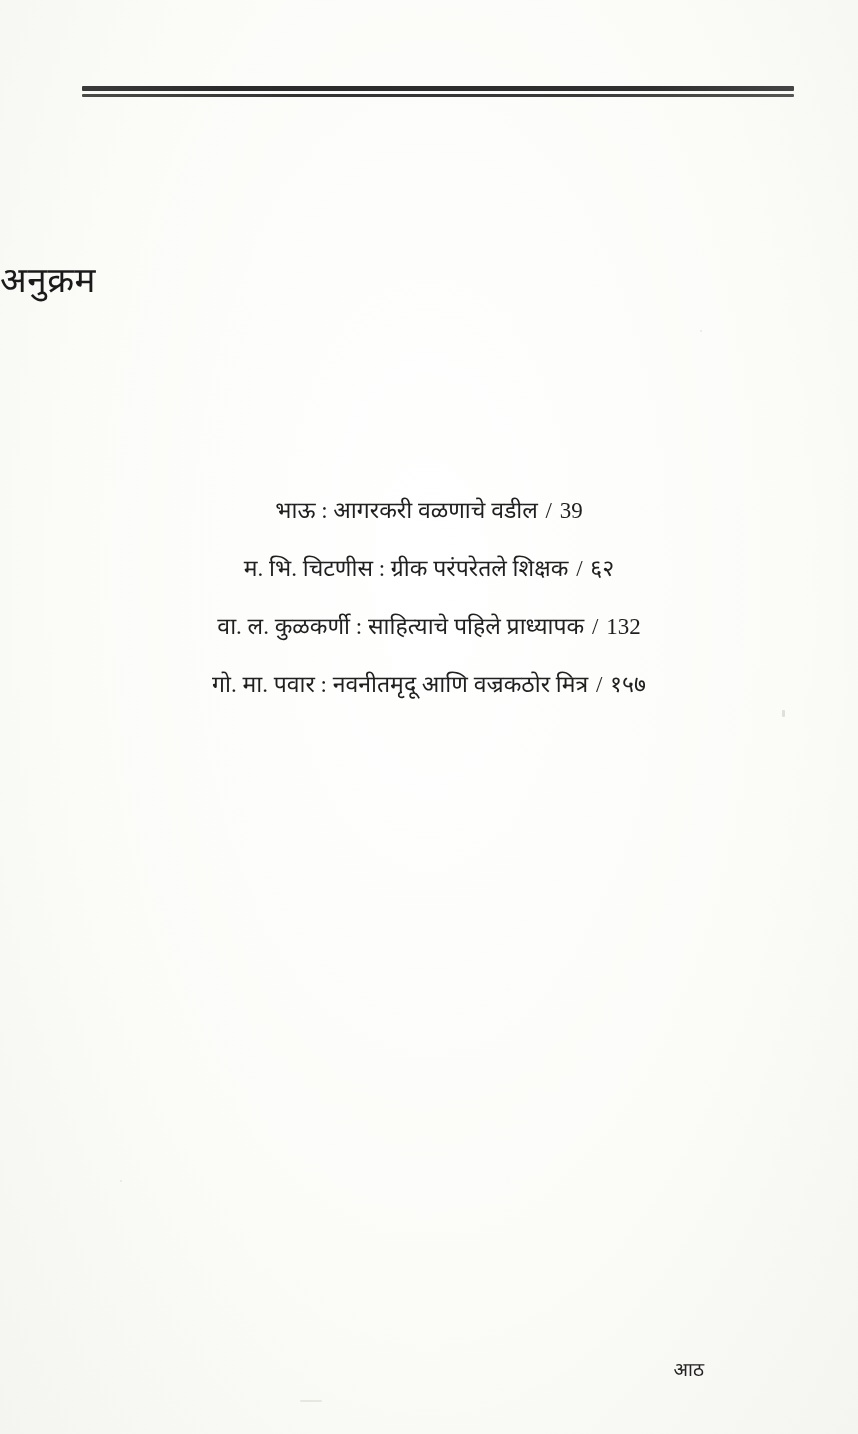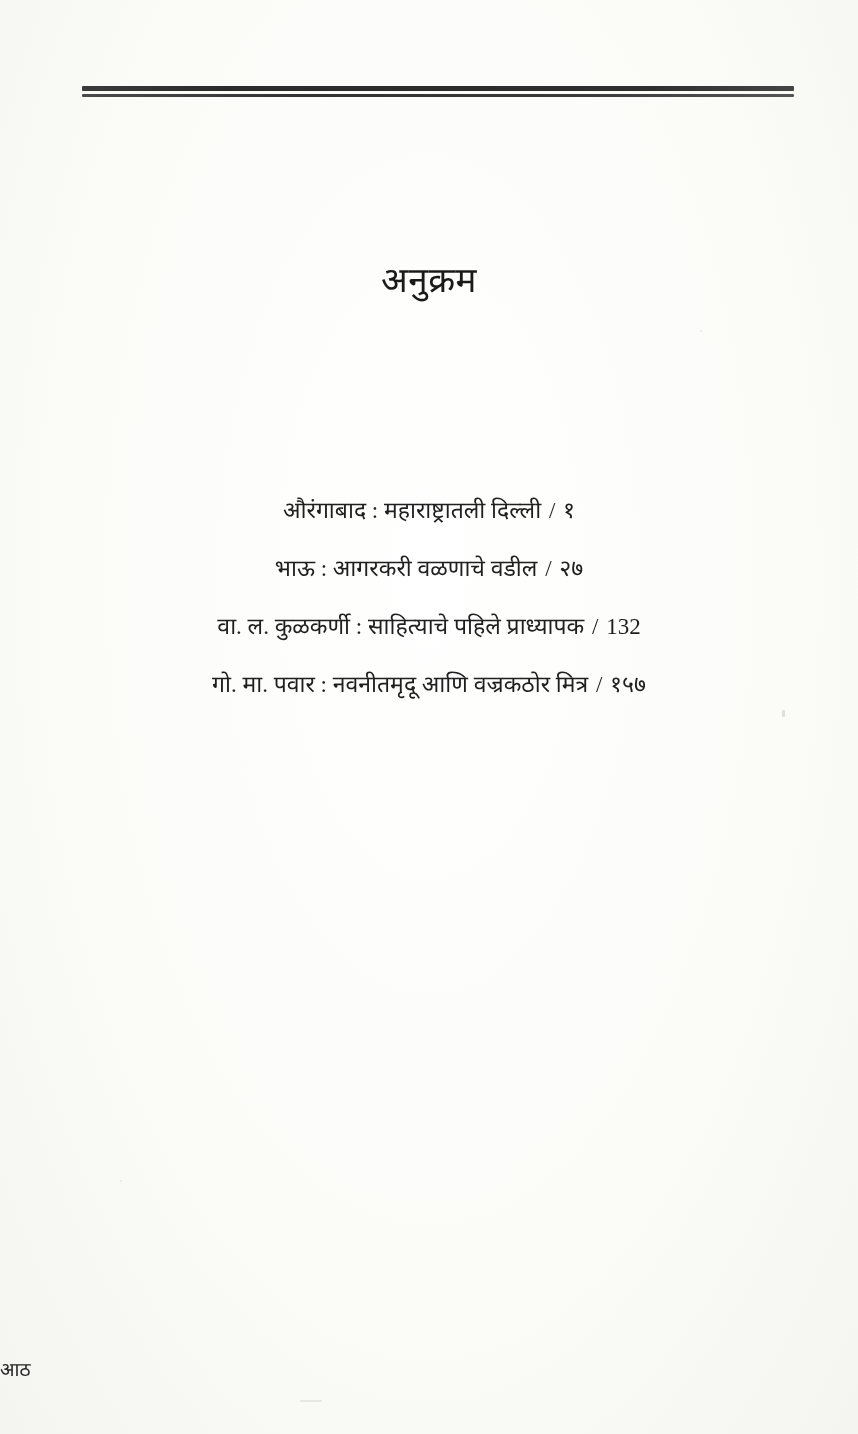--- a/index.html
+++ b/index.html
@@ -39,21 +39,20 @@
     height: 3px;
     background: linear-gradient(to right, #4a4a4a, #333 30%, #3a3a3a 70%, #555);
     border-radius: 1px;
   }
 
   .title {
     position: absolute;
     top: 255px;
     left: 0;
     width: 858px;
-    text-align: center;
     font-size: 35px;
     letter-spacing: 0.5px;
     color: #1a1a1a;
     font-family: "Liberation Serif", serif;
   }
 
   .toc {
     position: absolute;
     top: 495px;
     left: 0;
@@ -70,21 +69,21 @@
   }
   .toc-entry .sep {
     padding: 0 2px;
   }
 
   .folio {
     position: absolute;
     left: 0;
     bottom: 52px;
     width: 704px;
-    text-align: left;
+    text-align: right;
     font-size: 19px;
     color: #222;
     font-family: Liberation Serif, serif;
   }
 
   
   .speck {
     position: absolute;
     background: #d9d9d2;
     border-radius: 50%;
@@ -102,28 +101,28 @@
 
   <div class="rule-group">
     <div class="rule-thick"></div>
     <div class="rule-thin"></div>
   </div>
 
   <div class="title">अनुक्रम</div>
 
   <div class="toc">
     <div class="toc-entry">
-      <span>औरंगाबाद : महाराष्ट्रातली दिल्ली</span>
+      <span>भाऊ : आगरकरी वळणाचे वडील</span>
       <span class="sep">/</span>
-      <span>१</span>
+      <span>39</span>
     </div>
     <div class="toc-entry">
-      <span>भाऊ : आगरकरी वळणाचे वडील</span>
+      <span>म. भि. चिटणीस : ग्रीक परंपरेतले शिक्षक</span>
       <span class="sep">/</span>
-      <span>२७</span>
+      <span>६२</span>
     </div>
     <div class="toc-entry">
       <span>वा. ल. कुळकर्णी : साहित्याचे पहिले प्राध्यापक</span>
       <span class="sep">/</span>
       <span>132</span>
     </div>
     <div class="toc-entry">
       <span>गो. मा. पवार : नवनीतमृदू आणि वज्रकठोर मित्र</span>
       <span class="sep">/</span>
       <span>१५७</span>

